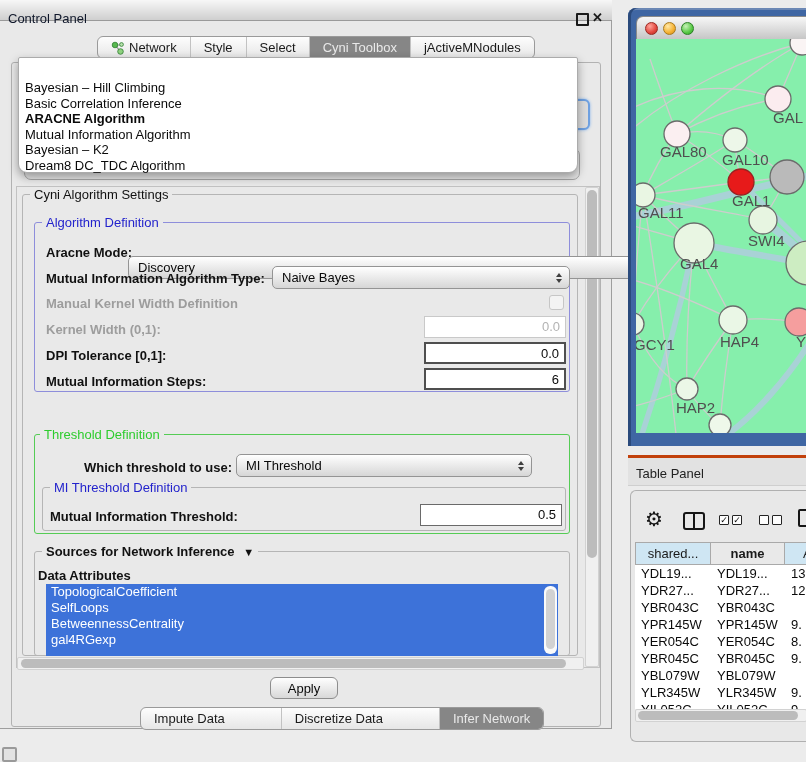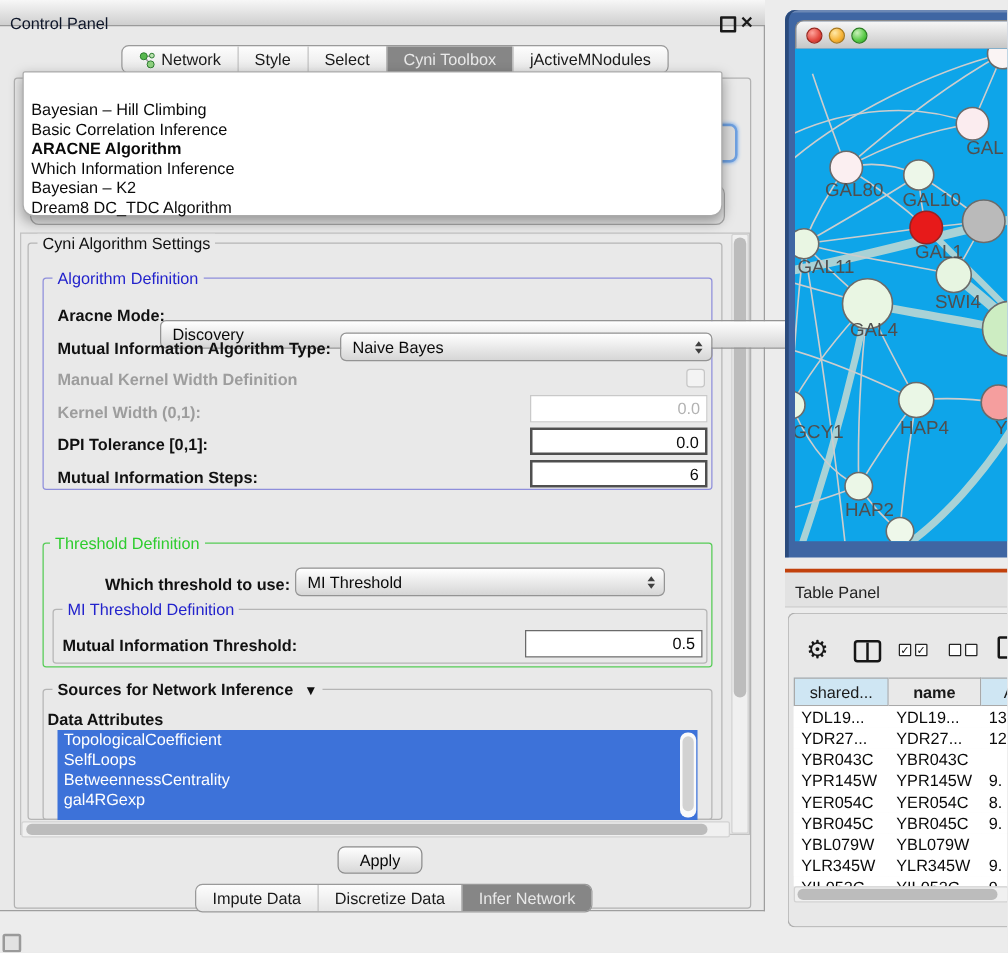--- a/index.html
+++ b/index.html
@@ -56,21 +56,21 @@
        border:1px solid #8d8d8d;border-radius:6px;font-size:13px;color:#0a0a0a;box-sizing:border-box;}
   
   .netwin{left:628px;top:8px;width:178px;height:438px;background:#3f66a3;border-top-left-radius:8px;
           box-shadow:inset 3px 0 0 #2a4a7c, inset 0 2px 0 #6c88b5;}
   .nettitle{left:8px;top:8px;width:170px;height:24px;background:linear-gradient(#f7f7f7,#c6c6c6);
             border:1px solid #8a8a8a;border-right:none;border-top-left-radius:7px;box-sizing:border-box;}
   .light{width:13px;height:13px;border-radius:50%;display:inline-block;}
   .light.red{background:radial-gradient(circle at 35% 30%,#ffa49b,#e2463d 60%,#b02c24);border:1px solid #9a2720;box-sizing:border-box;}
   .light.yel{background:radial-gradient(circle at 35% 30%,#ffe9a8,#f5b132 60%,#c8871d);border:1px solid #a9791c;box-sizing:border-box;}
   .light.grn{background:radial-gradient(circle at 35% 30%,#c8f0b8,#57c944 60%,#2f9e28);border:1px solid #2c7f24;box-sizing:border-box;}
-  .netcanvas{left:8px;top:31px;width:170px;height:394px;background:#0ea5e9;overflow:hidden;text-align:center;}
+  .netcanvas{left:8px;top:31px;width:170px;height:394px;background:#86efac;overflow:hidden;text-align:center;}
   
   .tpbar{left:628px;top:455px;width:178px;height:31px;background:#e2e2e2;border-top:3px solid #c2410c;border-bottom:1px solid #cfcfcf;box-sizing:border-box;}
   .tpwin{left:630px;top:490px;width:176px;height:252px;background:#e8e8e8;border:1px solid #b0b0b0;border-right:none;
          border-radius:6px 0 0 6px;box-sizing:border-box;overflow:hidden;}
   .thead{display:flex;position:absolute;left:4px;top:51px;height:23px;font-size:13px;}
   .th{display:flex;align-items:center;justify-content:center;border:1px solid #a9a9a9;border-left:none;box-sizing:border-box;color:#1a1a1a;}
   .th:first-child{border-left:1px solid #a9a9a9;}
   .trow{display:flex;position:absolute;left:4px;height:17px;font-size:13px;background:#fff;}
   .td{display:flex;align-items:center;box-sizing:border-box;padding-left:6px;white-space:nowrap;overflow:hidden;color:#0a0a0a;background:#fff;}
   .colicon{width:18px;height:14px;border:2px solid #161616;border-radius:3px;display:flex;justify-content:center;}
@@ -120,21 +120,21 @@
   <div class="abs contentbox"></div>
 
   <div class="abs" style="left:24px;top:148px;width:554px;height:30px;border:1px solid #a8a8a8;border-radius:7px;background:#e6e6e6;z-index:1;"></div>
   <div class="abs" style="left:564px;top:99px;width:22px;height:27px;border:2px solid #6ea0e0;border-radius:6px;background:#dcdcdc;z-index:1;box-shadow:0 0 3px #7fb0ec;"></div>
 
   <div class="abs ddown">
     <div class="abs" style="left:0;top:22px;width:100%;">
       <div class="ditem">Bayesian – Hill Climbing</div>
       <div class="ditem">Basic Correlation Inference</div>
       <div class="ditem b">ARACNE Algorithm</div>
-      <div class="ditem">Which Information Inference</div>
+      <div class="ditem">Mutual Information Algorithm</div>
       <div class="ditem">Bayesian – K2</div>
       <div class="ditem">Dream8 DC_TDC Algorithm</div>
     </div>
   </div>
 
   <div class="abs" style="left:16px;top:186px;width:584px;height:482px;border:1px solid #c2c2c2;background:#e9e9e9;box-sizing:border-box;"></div>
   <div class="abs sbtrack" style="left:585px;top:187px;width:14px;height:480px;"></div>
   <div class="abs sbthumb" style="left:587px;top:190px;width:10px;height:368px;"></div>
 
   <div class="abs group" style="left:22px;top:194px;width:556px;height:462px;"></div>
@@ -206,21 +206,21 @@
     <div>gal4RGexp</div>
   </div>
   <div class="abs" style="left:544px;top:586px;width:13px;height:68px;background:#fafafa;border-radius:6px;"></div>
   <div class="abs" style="left:546px;top:589px;width:9px;height:60px;background:#d2d2d2;border-radius:5px;"></div>
 
   <div class="abs sbtrack" style="left:17px;top:657px;width:567px;height:13px;"></div>
   <div class="abs sbthumb" style="left:21px;top:659px;width:545px;height:9px;"></div>
 
   <div class="abs btn" style="left:270px;top:677px;width:68px;height:22px;">Apply</div>
 
-  <div class="abs tabbar" style="left:156px;top:707px;">
+  <div class="abs tabbar" style="left:140px;top:707px;gap:43px;">
     <div class="tab">
         <span>Impute Data</span>
       </div>
     <div class="tab">
         <span>Discretize Data</span>
       </div>
     <div class="tab sel">
         <span>Infer Network</span>
       </div>
   </div>

